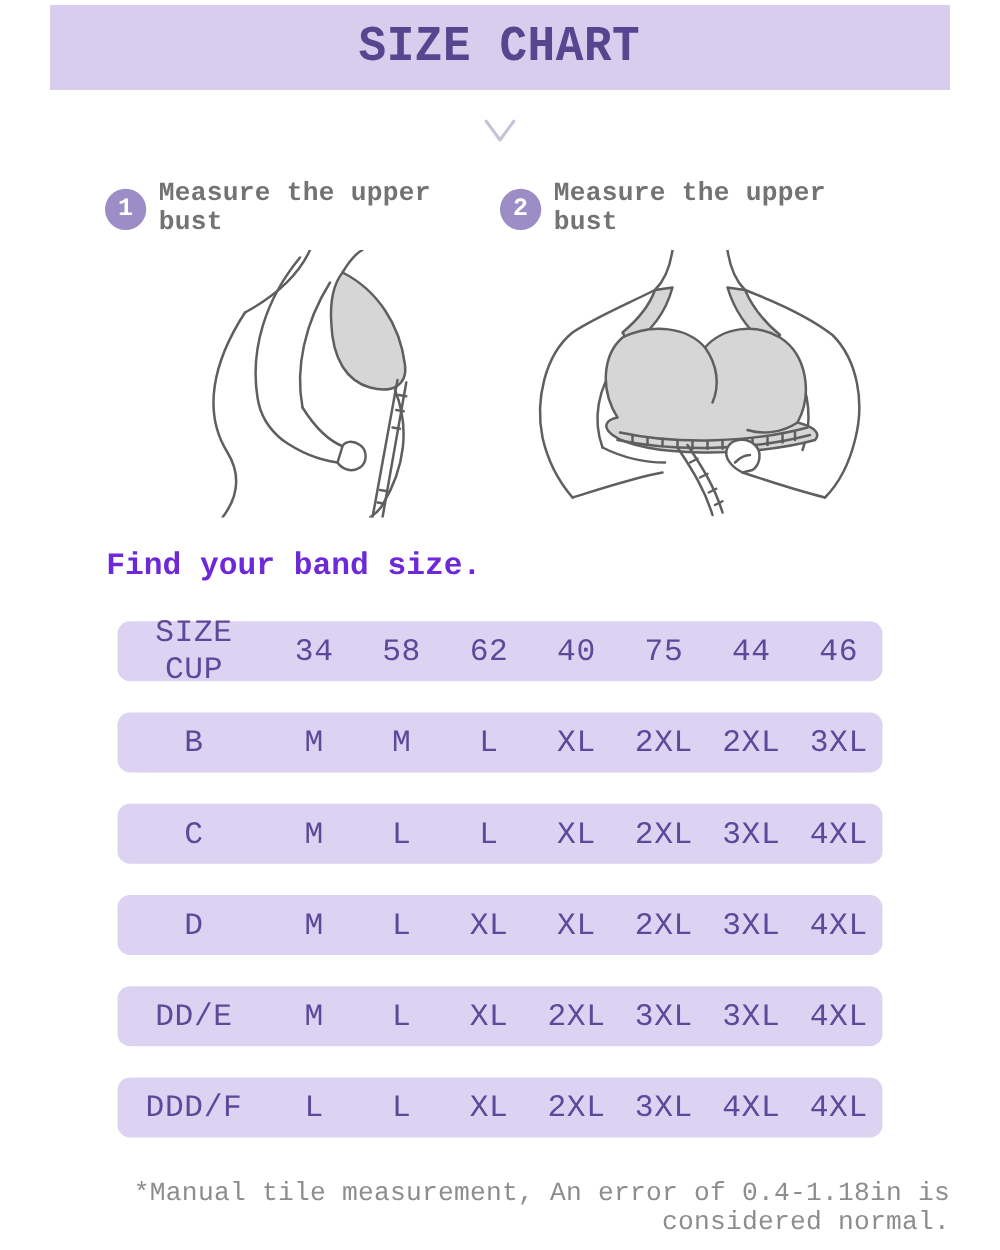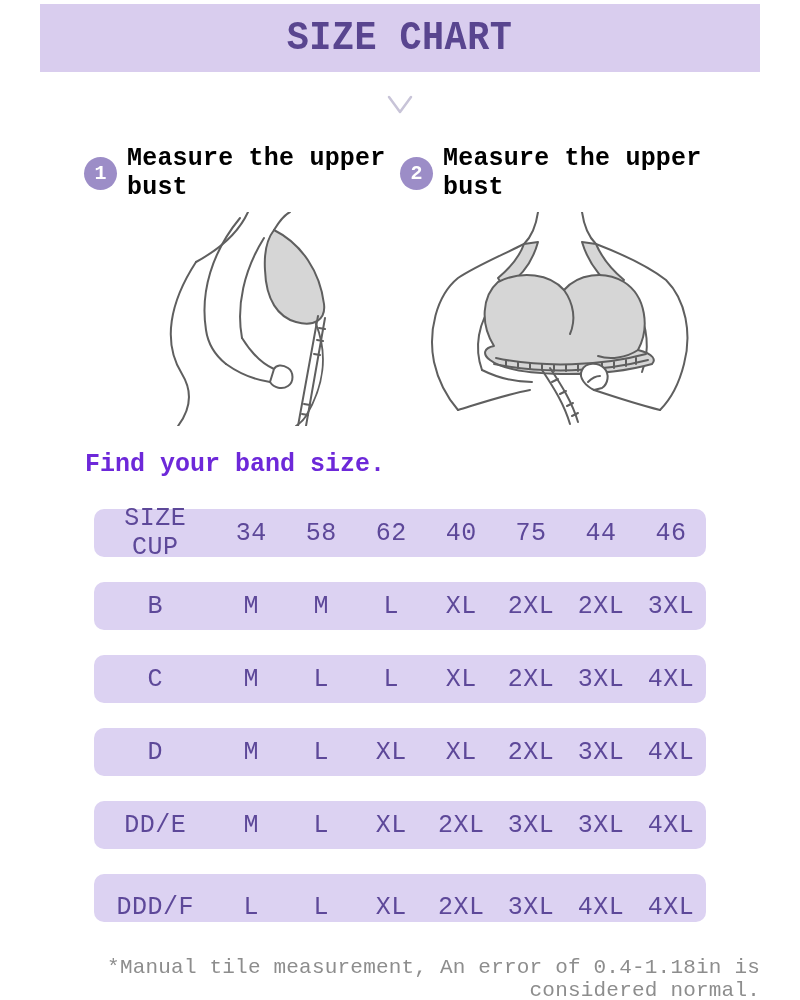--- a/index.html
+++ b/index.html
@@ -20,33 +20,33 @@
   
   .chevron-wrap { display:flex; justify-content:center; margin-top:22px; height:28px; }
   
   .steps { display:flex; padding:0 44px; margin-top:22px; }
   .step { flex:1; display:flex; align-items:center; gap:10px; }
   .step-badge {
     width:33px; height:33px; border-radius:50%; background:#9c8dc7;
     color:#ffffff; font-size:20px; font-weight:bold;
     display:flex; align-items:center; justify-content:center; flex:0 0 33px;
   }
-  .step-label { color:#000000; font-size:25px; font-weight:600; letter-spacing:.2px; }
+  .step-label { color:#737373; font-size:21px; font-weight:600; letter-spacing:.2px; }
   
   .figures { display:flex; justify-content:space-between; padding:0 58px; margin-top:10px; height:214px; }
   .figure { width:300px; height:214px; }
   
   .section-title { margin:24px 0 0 45px; color:#6d28d9; font-size:25px; font-weight:bold; }
   
   .size-table { padding:0 54px; margin-top:30px; }
   .size-row {
     display:flex; align-items:center; height:48px; border-radius:10px;
     background:#dcd2f2; color:#5d4899; font-size:25px; margin-bottom:25px;
   }
-  .size-row:last-child { margin-bottom:0;align-items:flex-end; }
+  .size-row:last-child { margin-bottom:0; }
   .cell { flex:1; text-align:center; letter-spacing:.5px; }
   .cell.cup { flex:1.75; font-weight:500; }
   .size-row.head .cell { font-weight:500; }
   
   .footnote {
     margin-top:34px; text-align:right; color:#8d8d8d; font-size:21px; letter-spacing:.2px;
   }
   svg .ln { fill:none; stroke:#5f5f5f; stroke-width:2; stroke-linecap:round; stroke-linejoin:round; }
   svg .fl { fill:#d6d6d6; stroke:#5f5f5f; stroke-width:2; stroke-linejoin:round; }
   svg .wh { fill:#ffffff; stroke:#5f5f5f; stroke-width:2; stroke-linejoin:round; }

